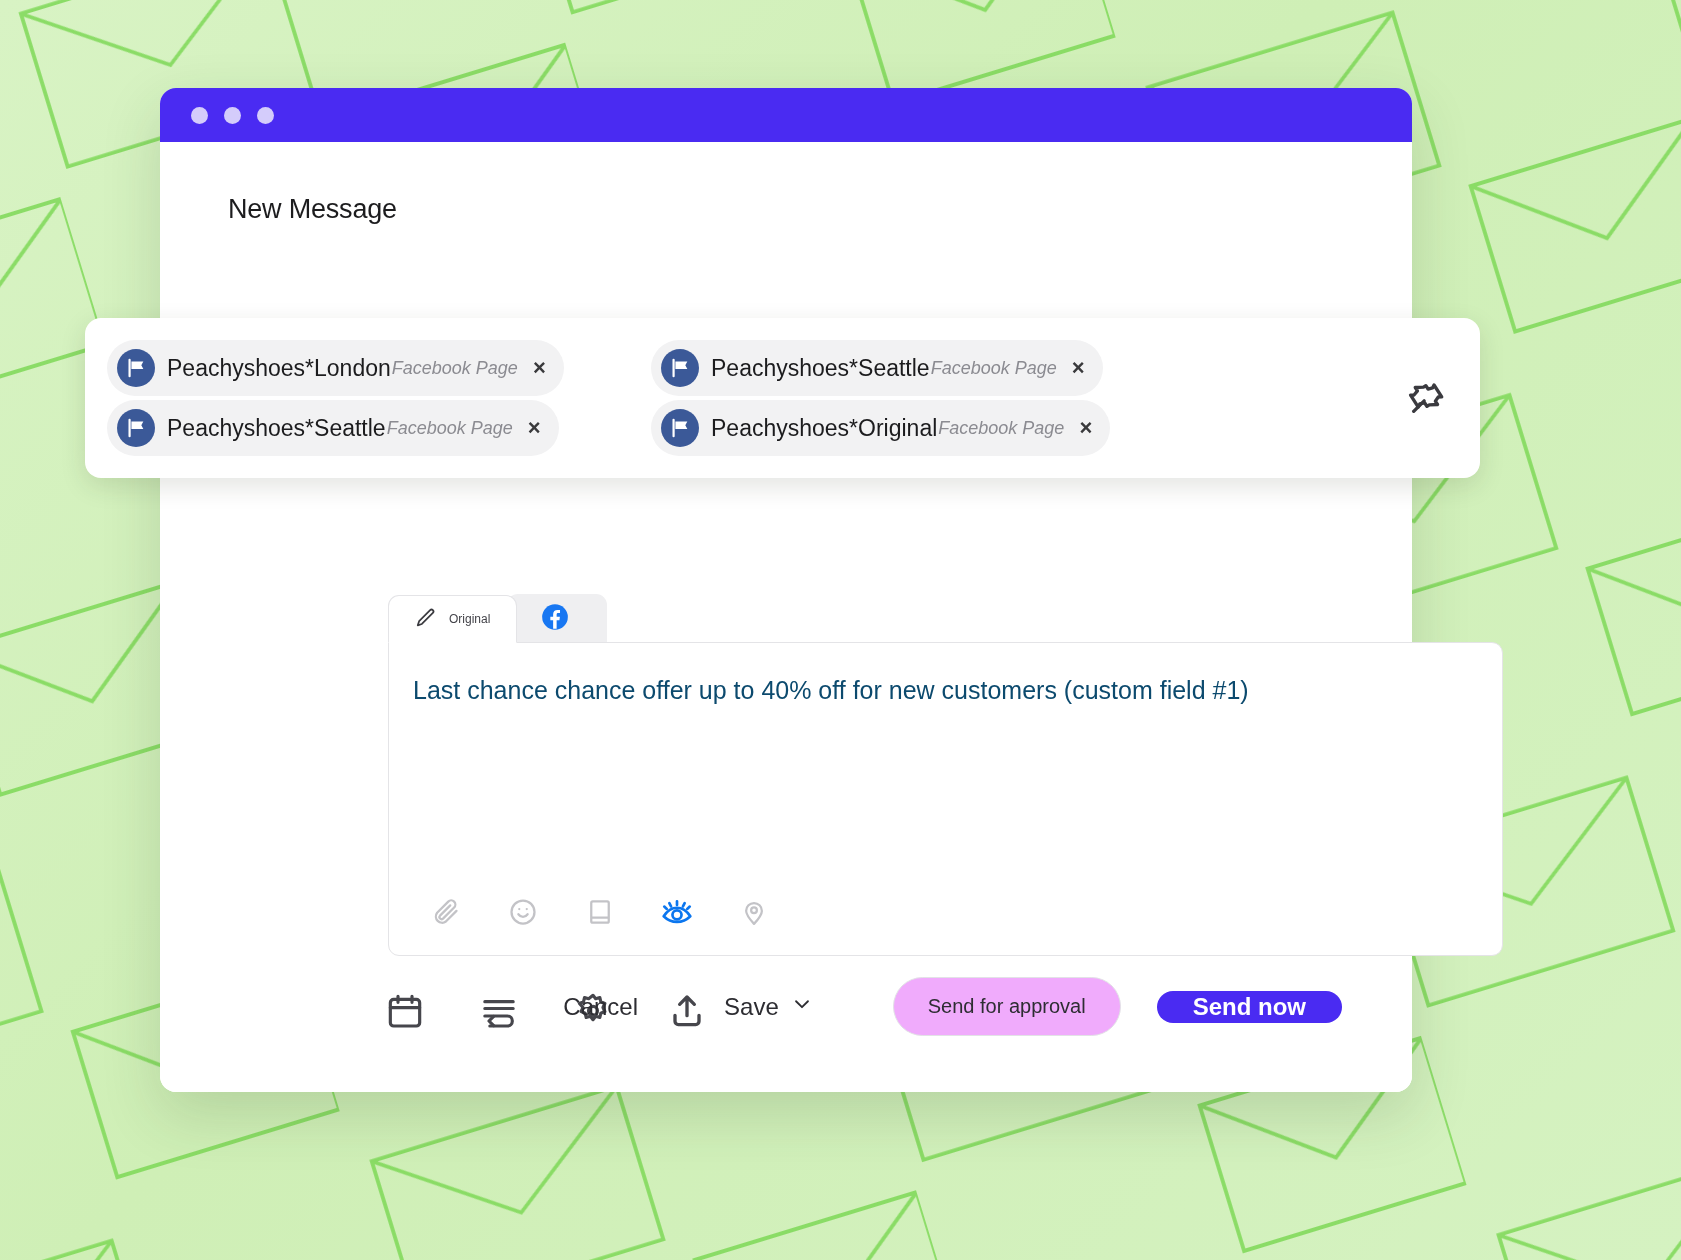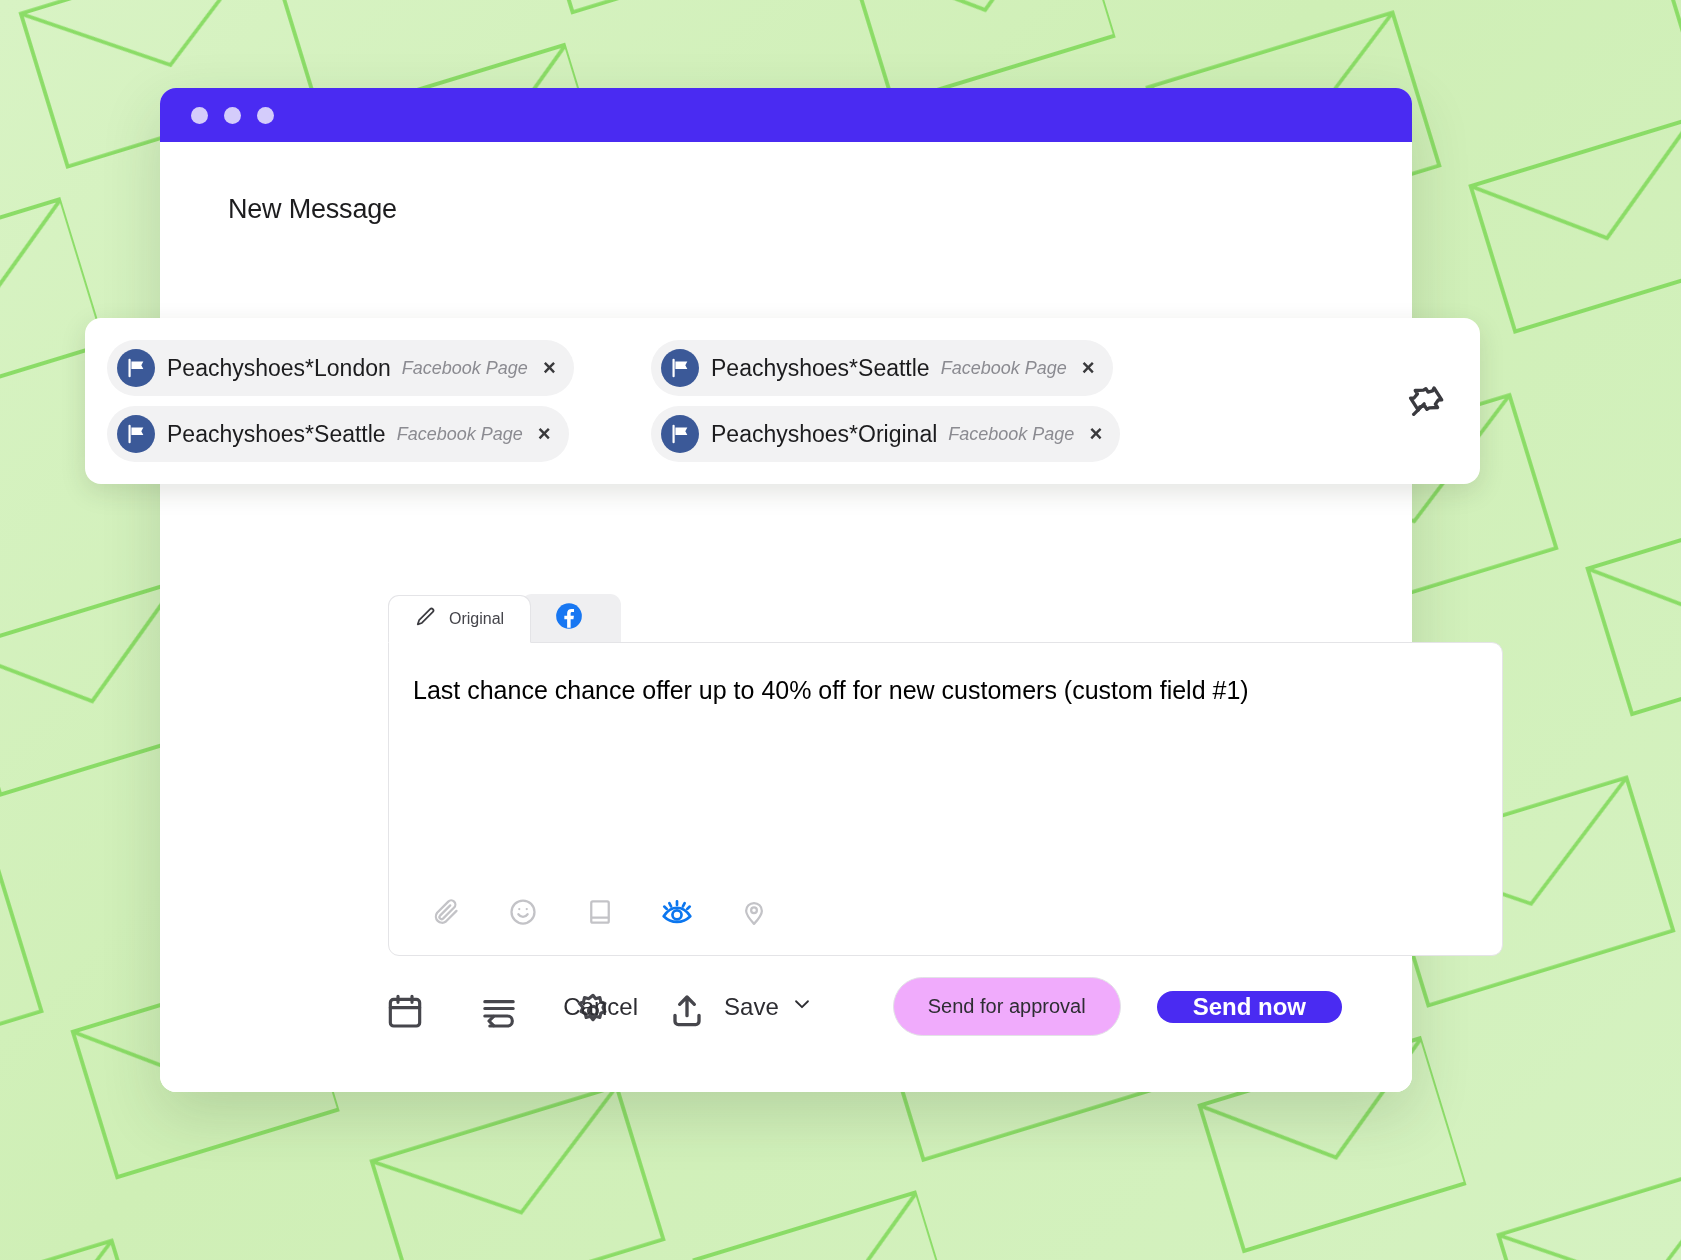--- a/index.html
+++ b/index.html
@@ -91,21 +91,21 @@
     padding: 22px 26px 22px 22px;
     display: flex;
     align-items: center;
     z-index: 5;
   }
 
   .chips-grid {
     flex: 1;
     display: grid;
     grid-template-columns: 520px 520px;
-    gap: 10px 24px;
+    gap: 4px 24px;
   }
 
   .chip {
     display: flex;
     align-items: center;
     background: #f2f2f3;
     border-radius: 30px;
     height: 56px;
     padding: 0 18px 0 10px;
     width: max-content;
@@ -127,21 +127,21 @@
   .chip-name {
     font-size: 23px;
     color: #1c1c1e;
     white-space: nowrap;
   }
 
   .chip-type {
     font-size: 18px;
     font-style: italic;
     color: #8b8b91;
-    margin-left: 11px;
+    margin-left: 1px;
     white-space: nowrap;
   }
 
   .chip-remove {
     margin-left: 15px;
     font-size: 22px;
     color: #3a3a3c;
     line-height: 1;
     cursor: pointer;
     font-weight: 600;
@@ -174,21 +174,21 @@
   }
 
   .tab {
     display: flex;
     align-items: center;
     gap: 12px;
     height: 48px;
     padding: 0 26px;
     border-radius: 11px 11px 0 0;
     cursor: pointer;
-    font-size: 16px;
+    font-size: 12px;
   }
 
   .tab.active {
     background: #ffffff;
     border: 1px solid #e4e4e7;
     border-bottom: 1px solid #ffffff;
     color: #44444a;
     position: relative;
     z-index: 3;
     margin-bottom: -1px;
@@ -210,21 +210,21 @@
     height: 314px;
     position: relative;
     padding: 30px 26px 0 24px;
     display: flex;
     flex-direction: column;
     justify-content: space-between;
   }
 
   .editor-text {
     font-size: 25px;
-    color: #000000;
+    color: #0c4a6e;
     line-height: 1.4;
   }
 
   .editor-toolbar {
     display: flex;
     align-items: center;
     gap: 43px;
     padding: 0 0 26px 16px;
   }
 

